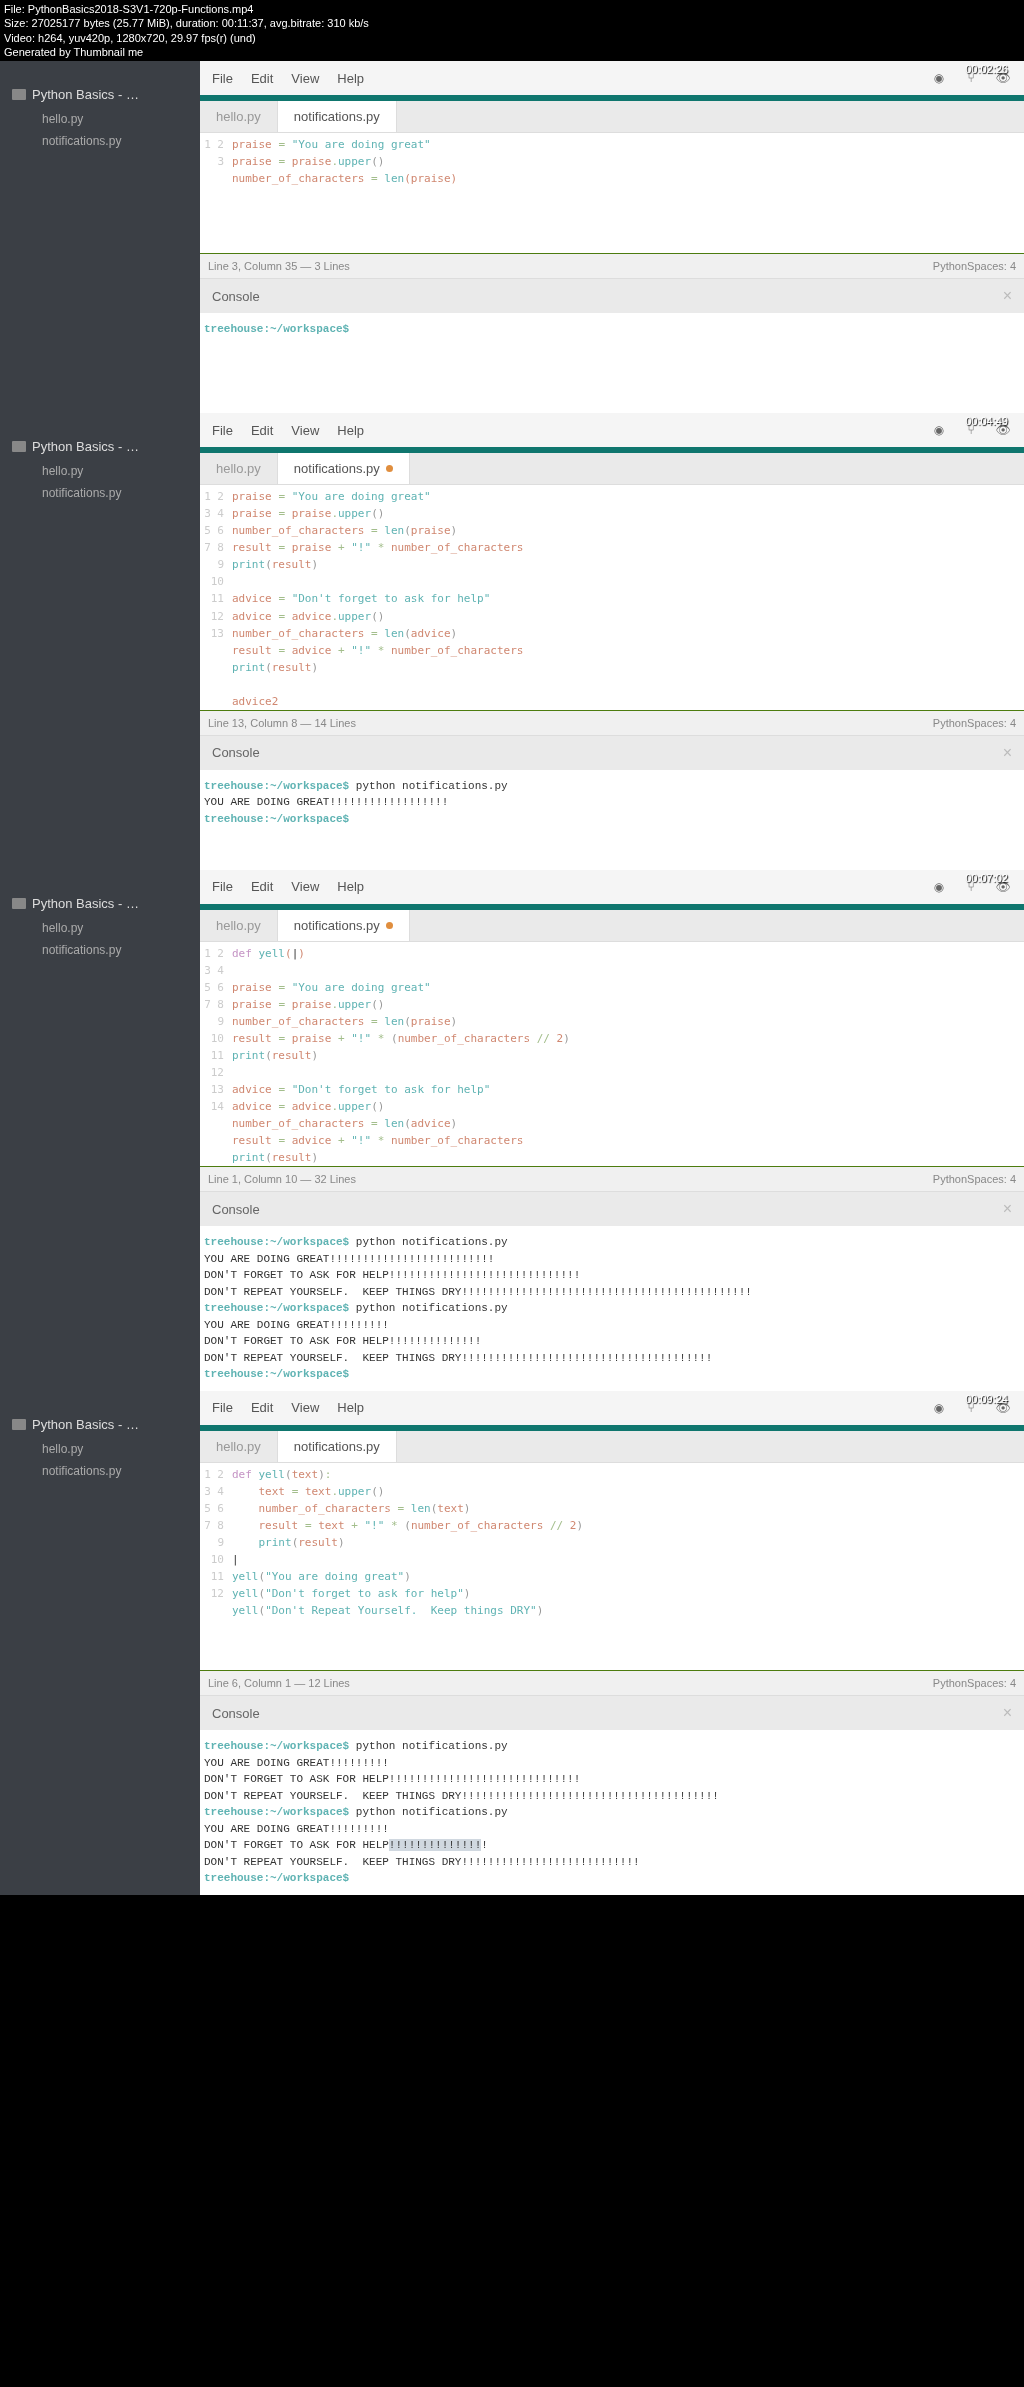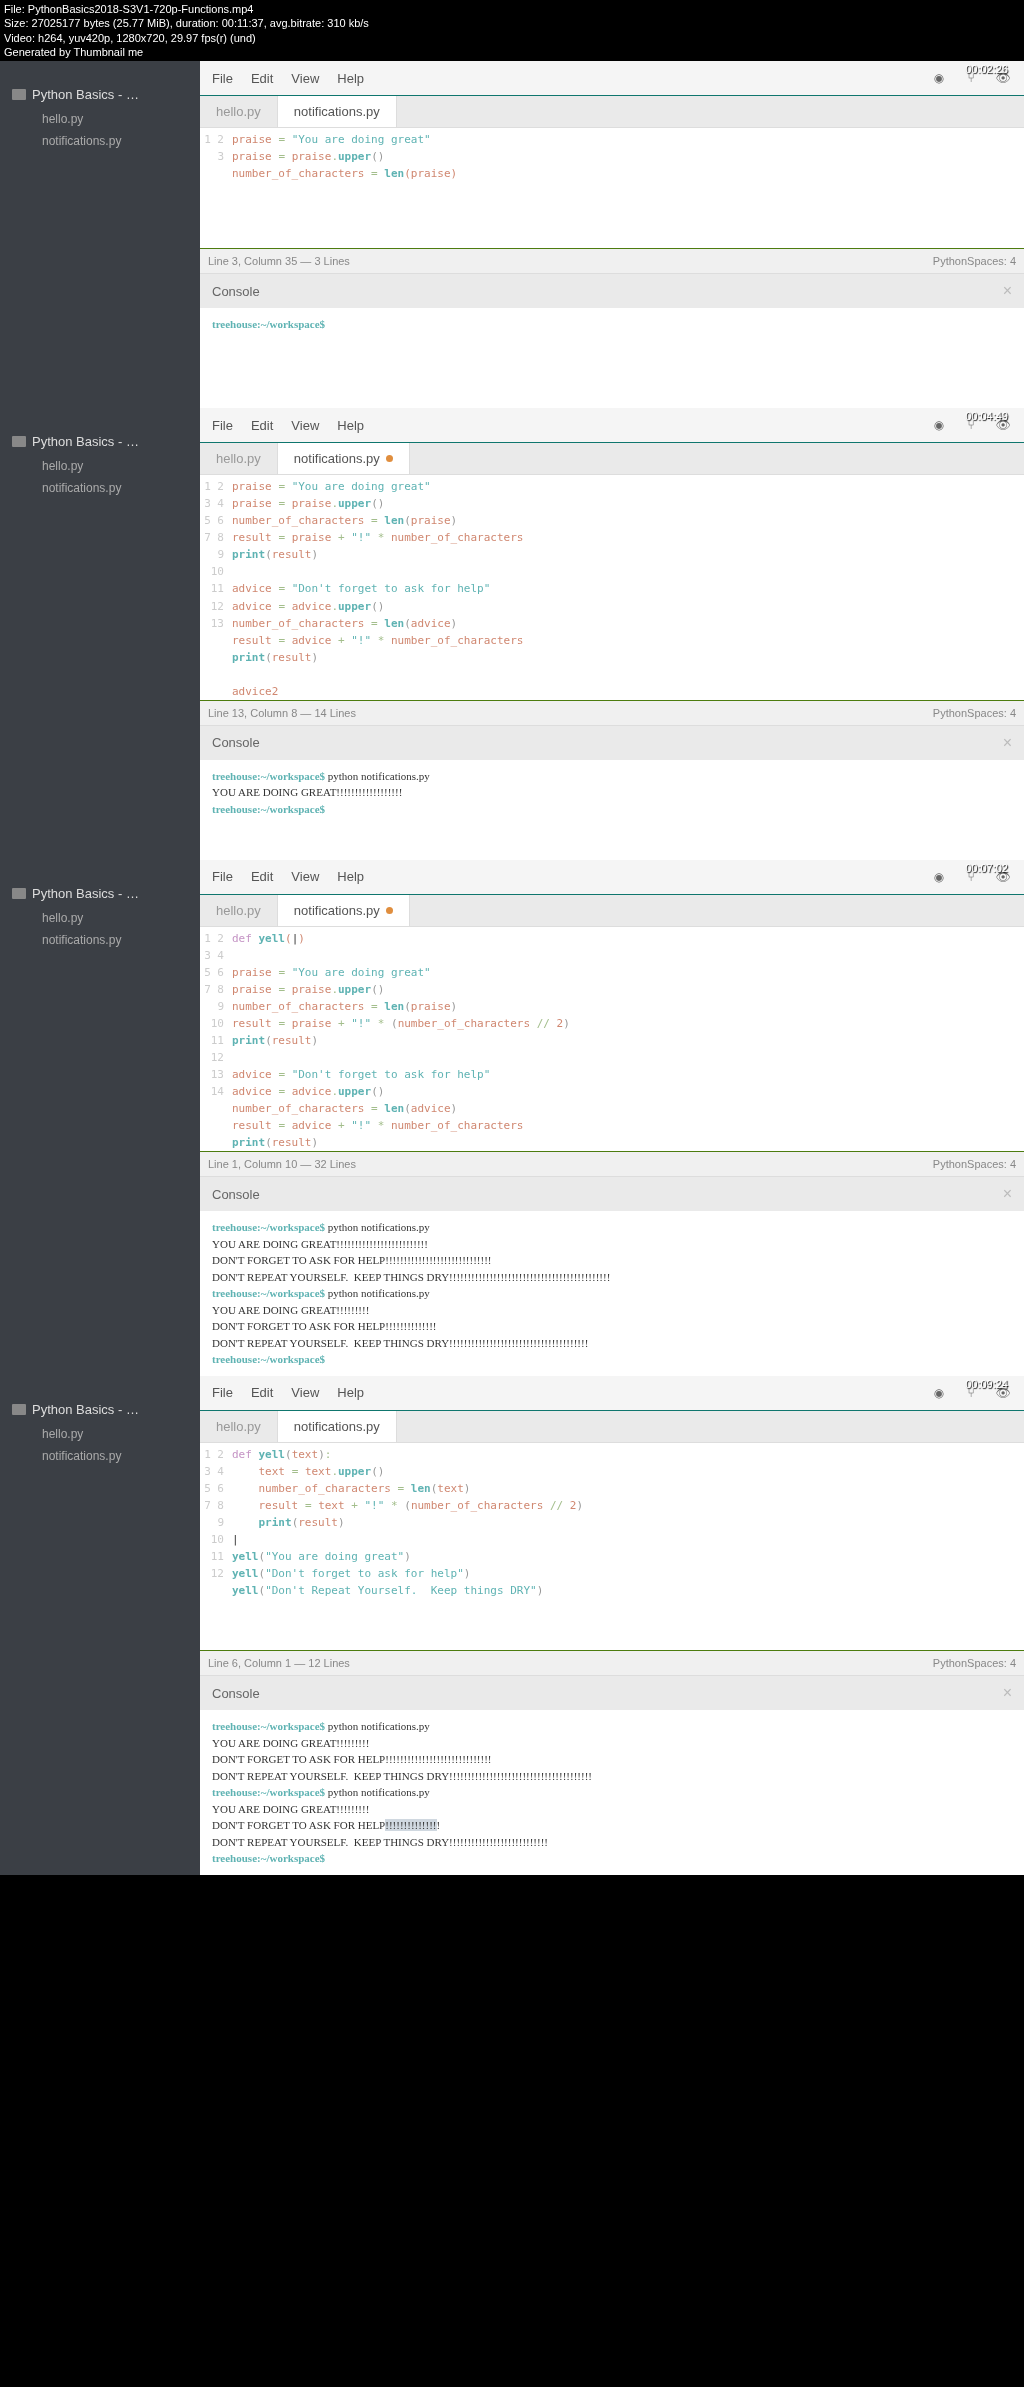--- a/index.html
+++ b/index.html
@@ -5,44 +5,44 @@
 * { margin: 0; padding: 0; box-sizing: border-box; }
 body { font-family: "Helvetica Neue", Arial, sans-serif; font-size: 12px; background: #000; color: #333; width: 1024px; }
 .header-info { background: #000; color: #fff; padding: 2px 4px; font-size: 11px; line-height: 1.3; }
 .screenshot { display: flex; background: #f5f5f5; position: relative; }
 .timestamp { position: absolute; top: 2px; right: 16px; color: #fff; font-size: 11px; text-shadow: 1px 1px 1px #000; }
 .sidebar { width: 200px; background: #3b3f45; color: #ccc; padding: 8px 0; font-size: 13px; min-height: 100%; }
 .folder { padding: 6px 12px; display: flex; align-items: center; gap: 6px; color: #ddd; font-weight: 500; margin-top: 12px; }
 .folder-icon { display: inline-block; width: 14px; height: 11px; background: #888; border-radius: 1px; }
 .file-item { padding: 4px 12px 4px 42px; color: #aaa; font-size: 12px; }
 .main { flex: 1; background: #fff; display: flex; flex-direction: column; }
-.menubar { background: #f5f5f5; border-bottom: 1px solid #0f766e; padding: 8px 12px; display: flex; align-items: center; }
+.menubar { background: #f5f5f5; border-bottom: 6px solid #0f766e; padding: 8px 12px; display: flex; align-items: center; }
 .menu-item { margin-right: 18px; color: #555; font-weight: 500; font-size: 13px; }
 .menu-icons { margin-left: auto; display: flex; gap: 14px; }
 .menu-icon { width: 18px; height: 18px; display: flex; align-items: center; justify-content: center; color: #666; }
 .tabs { background: #eaeaea; display: flex; border-bottom: 1px solid #ddd; }
 .tab { padding: 8px 16px; font-size: 13px; color: #999; border-right: 1px solid #ddd; display: flex; align-items: center; gap: 6px; }
 .tab.active { background: #fff; color: #555; font-weight: 500; }
 .tab-dot { width: 7px; height: 7px; border-radius: 50%; background: #e08e3e; }
 .editor { flex: 1; display: flex; background: #fff; min-height: 120px; font-family: "Menlo", "Consolas", monospace; font-size: 11px; }
 .gutter { width: 32px; text-align: right; padding-right: 8px; color: #ccc; line-height: 1.55; padding-top: 3px; }
 .code { flex: 1; line-height: 1.55; white-space: pre; padding-top: 3px; }
 .c-var { color: #d08770; }
 .c-op { color: #a3be8c; }
 .c-str { color: #5fb3b3; }
-.c-func { color: #5fb3b3; font-weight: bold; }
+.c-func { color: #5fb3b3; }
 .c-num { color: #d08770; }
 .c-kw { color: #c594c5; }
 .c-par { color: #999; }
 .c-paren { color: #d08770; }
 .status-bar { background: #f0f0f0; border-top: 1px solid #4d7c0f; padding: 6px 8px; display: flex; font-size: 11px; color: #888; }
 .status-right { margin-left: auto; display: flex; }
 .console-header { background: #eaeaea; border-top: 1px solid #ddd; padding: 8px 12px; display: flex; align-items: center; font-size: 13px; font-weight: 500; color: #666; }
 .console-close { margin-left: auto; color: #bbb; font-size: 16px; cursor: pointer; }
-.console-body { background: #fff; padding: 8px 12px; font-family: Liberation Serif, serif; font-size: 11px; line-height: 1.5; min-height: 100px; white-space: pre-wrap; word-break: break-all; }
+.console-body { background: #fff; padding: 8px 4px; font-family: Liberation Mono, monospace; font-size: 11px; line-height: 1.5; min-height: 100px; white-space: pre-wrap; word-break: break-all; }
 .prompt { color: #5fb3b3; font-weight: bold; }
 .hl { background: #d0d8e0; }
 </style>
 </head>
 <body>
 
 <div class="header-info">
   <div>File: PythonBasics2018-S3V1-720p-Functions.mp4</div>
   <div>Size: 27025177 bytes (25.77 MiB), duration: 00:11:37, avg.bitrate: 310 kb/s</div>
   <div>Video: h264, yuv420p, 1280x720, 29.97 fps(r) (und)</div>

